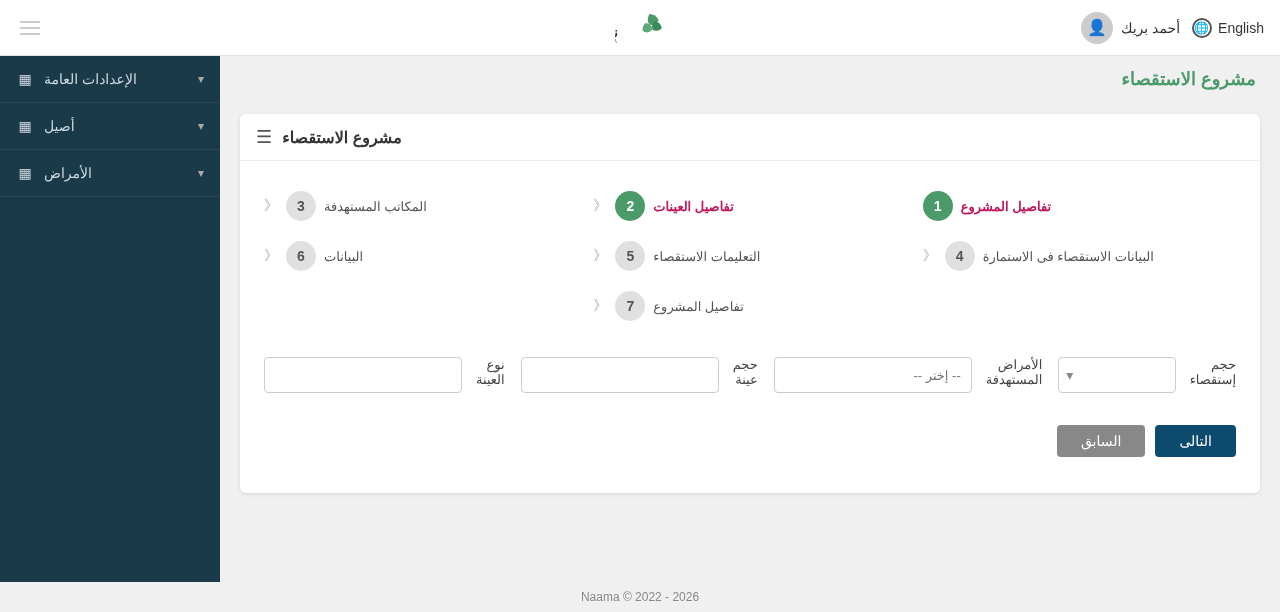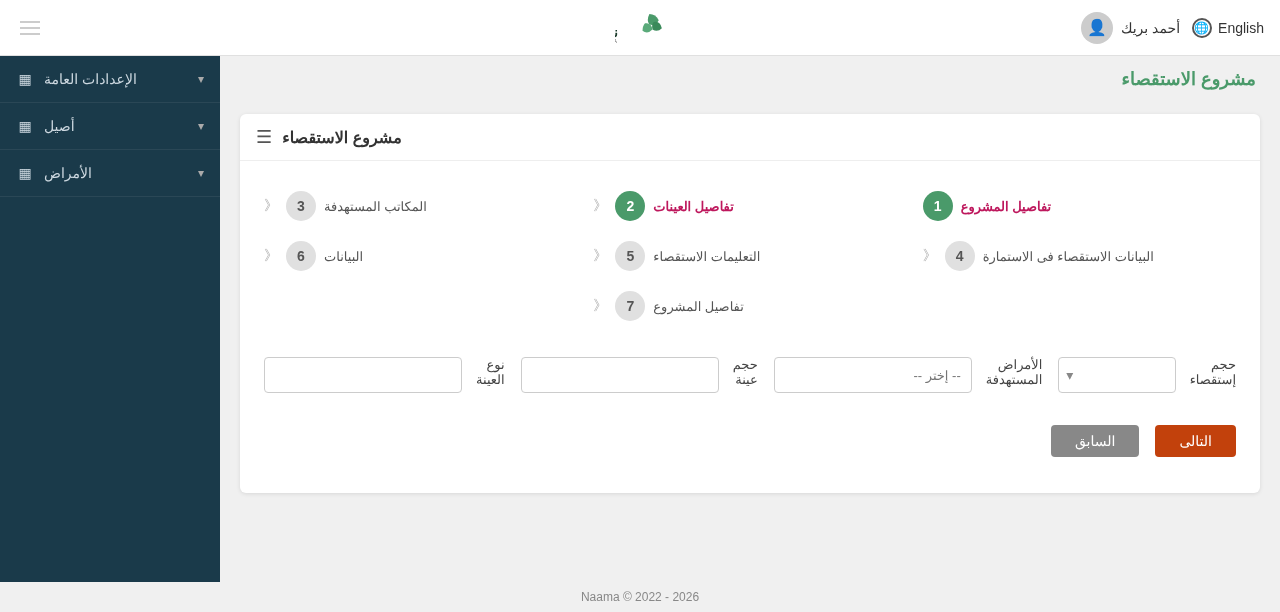--- a/index.html
+++ b/index.html
@@ -311,25 +311,24 @@
       direction: rtl;
     }
 
     .btn {
       padding: 8px 24px;
       border-radius: 4px;
       border: none;
       font-size: 14px;
       cursor: pointer;
       font-family: inherit;
-      margin-left: 6px;
     }
 
     .btn-primary {
-      background: #c2410c;
+      background: #0c4a6e;
       color: #fff;
     }
 
     .btn-secondary {
       background: #888;
       color: #fff;
     }
 
     
     .footer {

